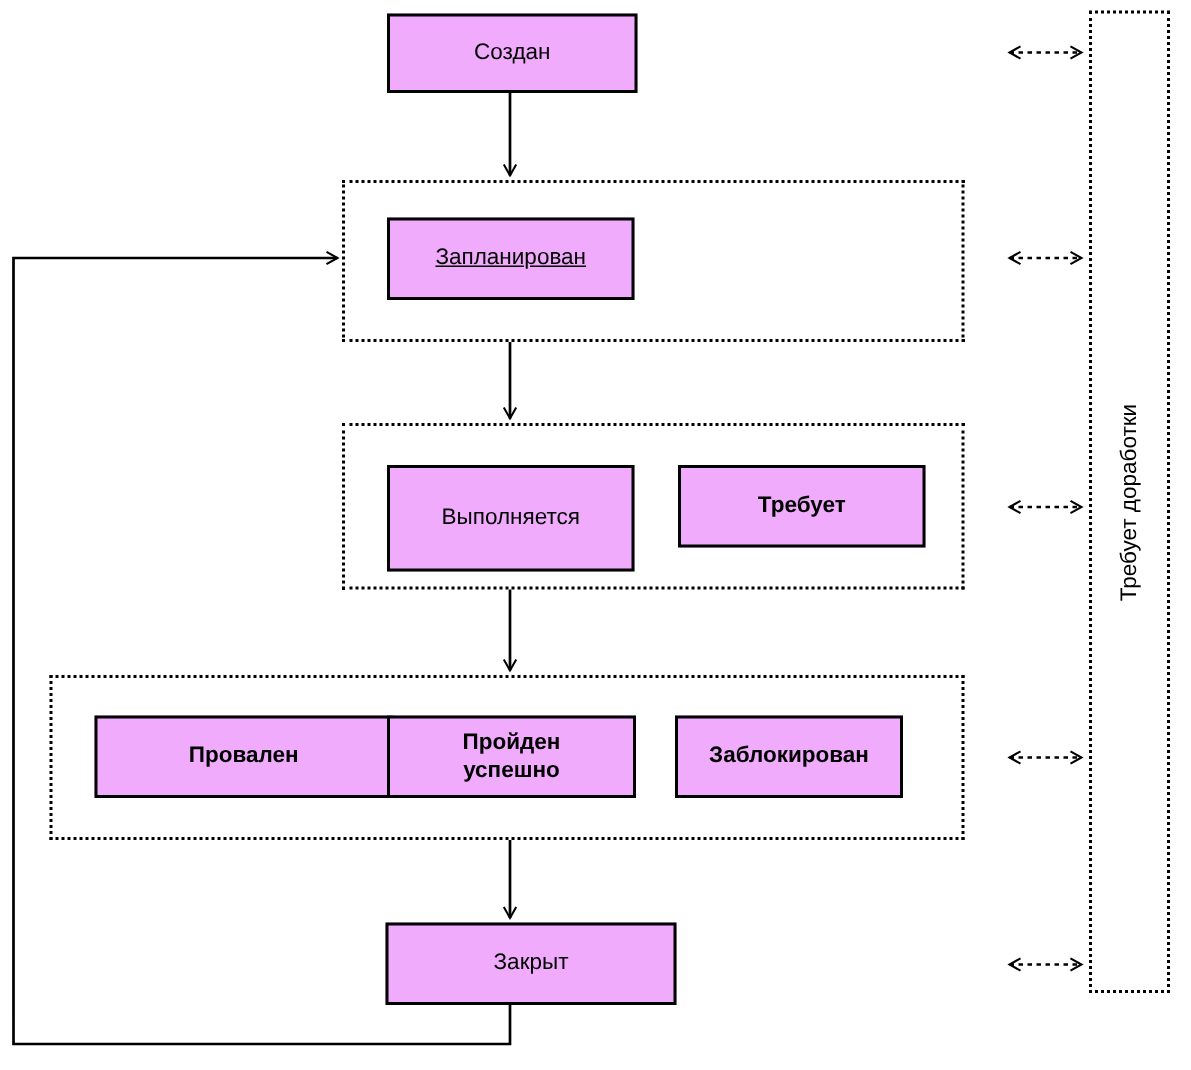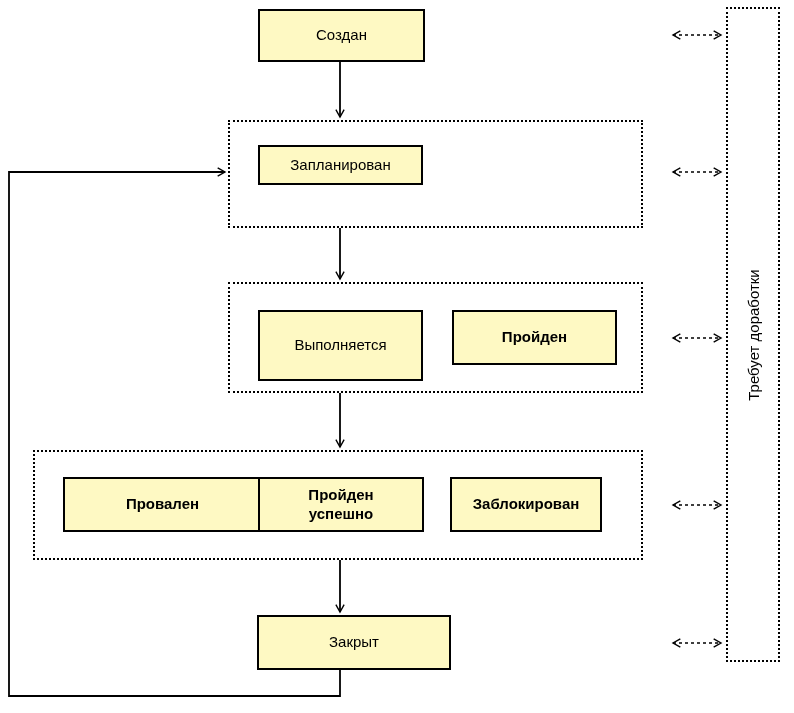--- a/index.html
+++ b/index.html
@@ -17,40 +17,40 @@
   }
   .arrow-layer {
     position: absolute;
     left: 0; top: 0;
     width: 794px; height: 713px;
     pointer-events: none;
   }
   .node {
     position: absolute;
     border: 2px solid #000000;
-    background: #fef9c3;
+    background: #f0abfc;
     display: flex;
     align-items: center;
     justify-content: center;
     text-align: center;
     font-size: 15px;
     color: #000000;
     box-sizing: border-box;
     line-height: 1.25;
   }
   .node.bold { font-weight: bold; }
   .group {
     position: absolute;
     border: 2px dotted #000000;
     box-sizing: border-box;
     background: transparent;
   }
   
   .n-created     { left: 258px; top:   9px; width: 167px; height: 53px; }
-  .n-planned     { left: 258px; top: 145px; width: 165px; height: 40px; }
+  .n-planned     { left: 258px; top: 145px; width: 165px; height: 55px; text-decoration: underline; }
   .n-notexec     { left: 452px; top: 145px; width: 165px; height: 55px; }
   .n-inprogress  { left: 258px; top: 310px; width: 165px; height: 71px; }
   .n-skipped     { left: 452px; top: 310px; width: 165px; height: 55px; }
   .n-failed      { left:  63px; top: 477px; width: 199px; height: 55px; }
   .n-passed      { left: 258px; top: 477px; width: 166px; height: 55px; }
   .n-blocked     { left: 450px; top: 477px; width: 152px; height: 55px; }
   .n-closed      { left: 257px; top: 615px; width: 194px; height: 55px; }
   .n-passed .label { display: inline-block; max-width: 100px; }
   
   .g-row1 { left: 228px; top: 120px; width: 415px; height: 108px; }
@@ -110,21 +110,21 @@
   <div class="node n-planned">
     <span class="label">Запланирован</span>
   </div>
 
 
   <div class="node n-inprogress">
     <span class="label">Выполняется</span>
   </div>
 
   <div class="node bold n-skipped">
-    <span class="label">Пройден</span>
+    <span class="label">Требует</span>
   </div>
 
   <div class="node bold n-failed">
     <span class="label">Провален</span>
   </div>
 
   <div class="node bold n-passed">
     <span class="label">Пройден успешно</span>
   </div>
 

